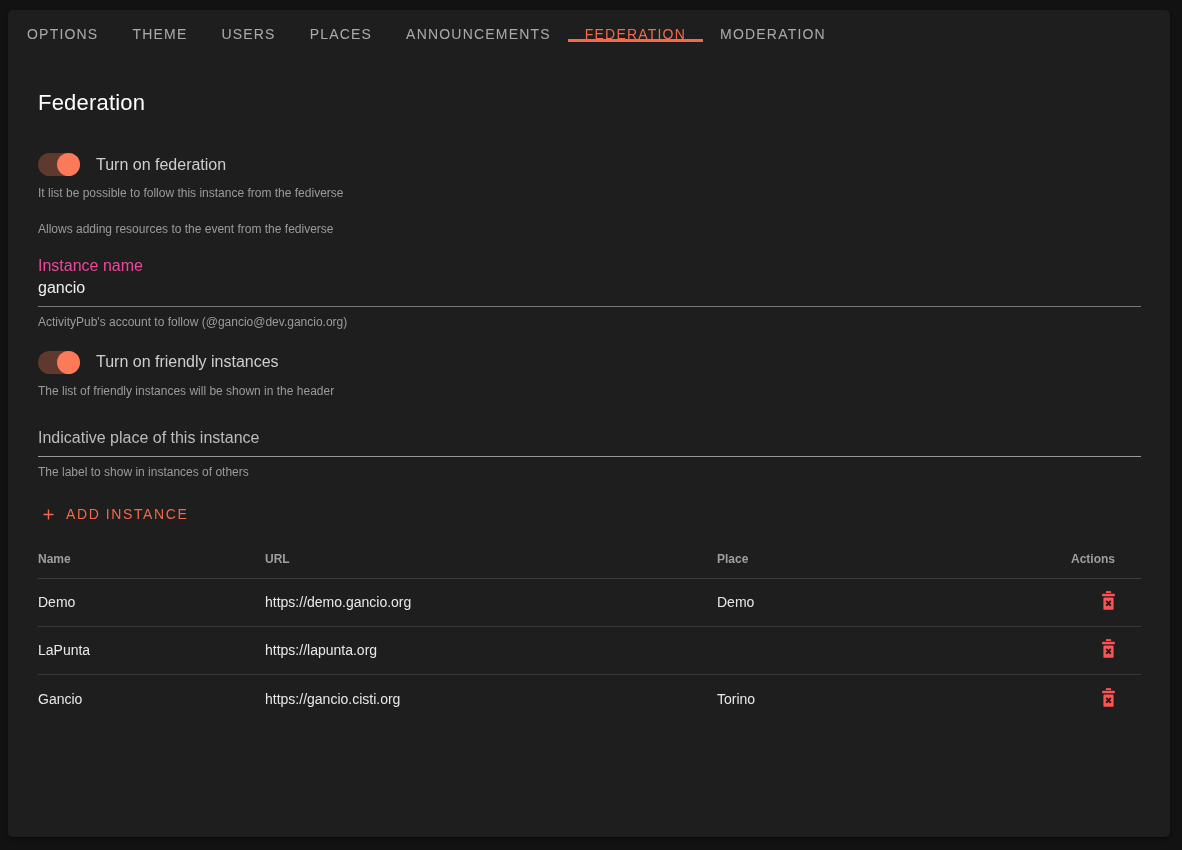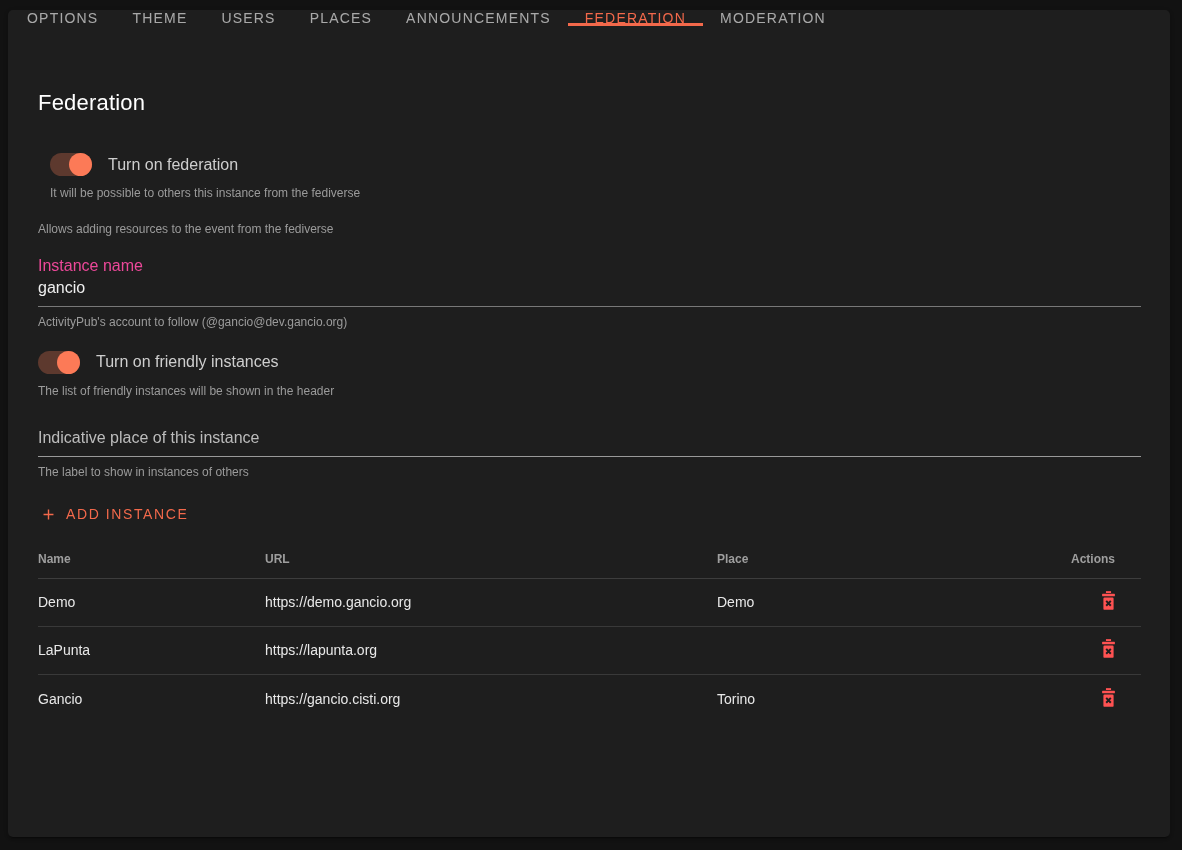--- a/index.html
+++ b/index.html
@@ -9,34 +9,34 @@
     font-family:"Liberation Sans", sans-serif;
     position:relative;
     overflow:hidden;
   }
   .card {
     position:absolute; left:8px; top:10px; right:12px; bottom:13px;
     background:#1e1e1e; border-radius:5px; overflow:hidden;
     box-shadow:0 3px 1px -2px rgba(0,0,0,.2), 0 2px 2px 0 rgba(0,0,0,.14), 0 1px 5px 0 rgba(0,0,0,.12);
   }
   
-  .tabs { display:flex; height:48px; padding-left:2px; align-items:flex-start; }
+  .tabs { display:flex; height:48px; padding-left:2px; align-items:center; }
   .tab {
     position:relative; display:flex; align-items:center; padding:0 17px;
     font-size:14px; letter-spacing:1.2px; color:rgba(255,255,255,0.62);
     cursor:pointer; user-select:none; white-space:nowrap;
   }
   .tab.active { color:#f3694b; }
   .tab-underline { position:absolute; left:0; right:0; bottom:0; height:3px; background:#f3694b; }
   
   .content { padding:0 29px 0 30px; }
   .page-title { font-size:22px; font-weight:400; color:#ffffff; margin-top:32px; letter-spacing:0.2px; }
   
   .setting { margin-top:20px; }
-  .setting.first { margin-top:37px;margin-left:12px; }
+  .setting.first { margin-top:37px; }
   .switch-row { display:flex; align-items:center; gap:16px; height:23px; }
   .switch { position:relative; width:42px; height:23px; border-radius:12px; cursor:pointer; flex:0 0 auto; }
   .switch.on  { background:#5d392e; }
   .switch.off { background:#3d3d3d; }
   .thumb { position:absolute; top:0; width:23px; height:23px; border-radius:50%; }
   .switch.on  .thumb { right:0; background:#fc7a57; }
   .switch.off .thumb { left:0;  background:#bdbdbd; }
   .switch-label { font-size:16px; color:#cecece; }
   .hint { font-size:12px; color:#9b9b9b; margin-top:9px; line-height:1.35; }
   
@@ -100,21 +100,21 @@
 
     <h1 class="page-title">Federation</h1>
 
     <div class="setting first">
       <div class="switch-row">
         <div class="switch on">
             <div class="thumb"></div>
           </div>
         <span class="switch-label">Turn on federation</span>
       </div>
-      <div class="hint">It will be possible to others this instance from the fediverse</div>
+      <div class="hint">It list be possible to follow this instance from the fediverse</div>
     </div>
 
     <div class="setting">
       <div class="hint">Allows adding resources to the event from the fediverse</div>
     </div>
 
 
     <div class="field">
       <label class="field-label">Instance name</label>
       <input class="text-input" type="text" value="gancio" style="">

